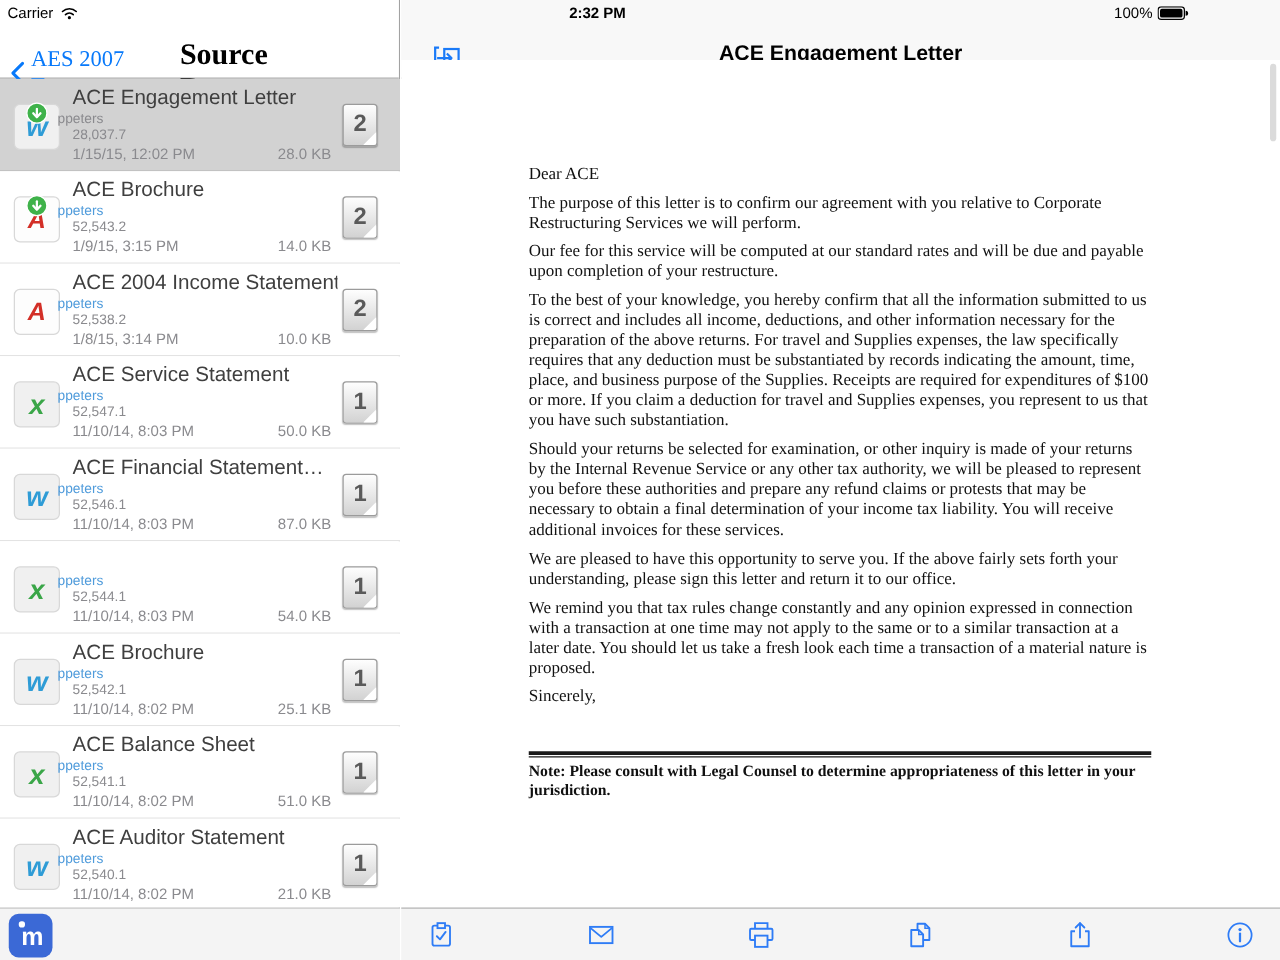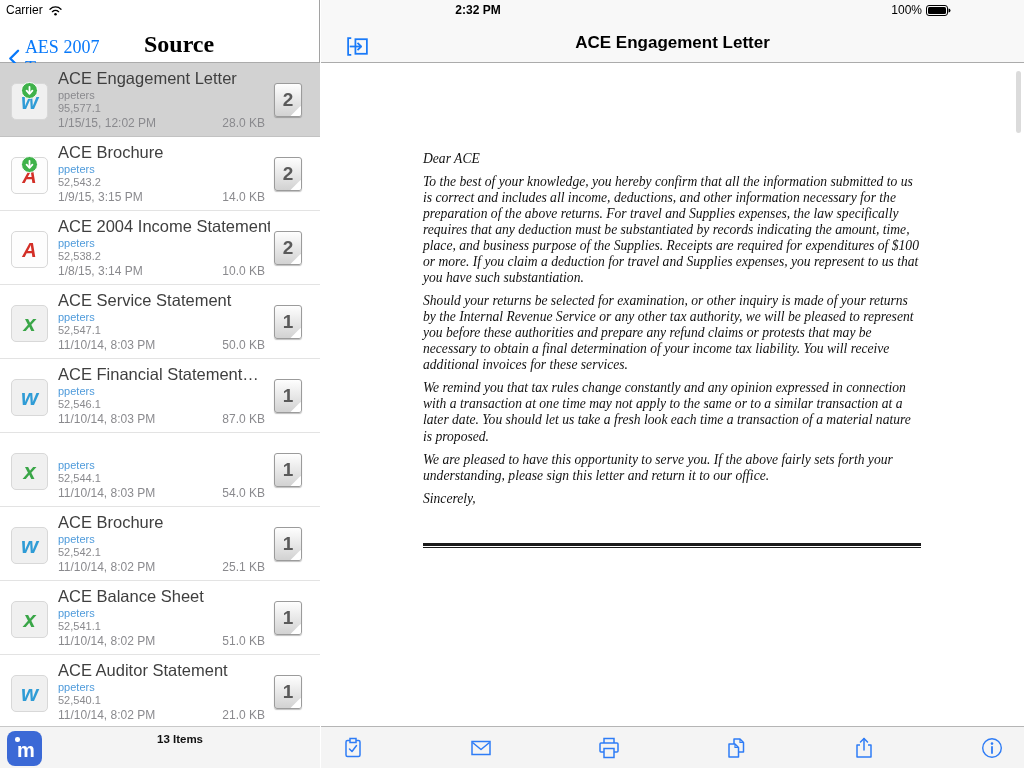--- a/index.html
+++ b/index.html
@@ -28,21 +28,21 @@
     border:1px solid #d8d8d8; border-radius:5px; display:flex; align-items:center; justify-content:center; }
   .file-icon.pdf { background:#fdfdfd; }
   .glyph { font-weight:700; font-style:italic; font-size:22px; line-height:1; }
   .glyph.word { color:#2f9cd6; }
   .glyph.excel { color:#3aa648; }
   .glyph.pdf { color:#d32f27; font-size:20px; }
   .dl-badge { position:absolute; left:21px; top:19px; width:17px; height:17px; background:#3fb24a;
     border:1.5px solid #fff; border-radius:50%; display:flex; align-items:center; justify-content:center; }
   .row-title { position:absolute; left:58px; top:6px; width:212px; font-size:16.5px; color:#3f3f3f;
     white-space:nowrap; overflow:hidden; }
-  .row-owner { position:absolute; left:58px; top:26px; font-size:11px; color:#4f9bdb; }
+  .row-owner { position:absolute; left:46px; top:26px; font-size:11px; color:#4f9bdb; }
   .row.selected .row-owner { color:#8a8a8e; }
   .row-num { position:absolute; left:58px; top:39px; font-size:11px; color:#8a8a8e; }
   .row-date { position:absolute; left:58px; top:53px; font-size:12px; color:#8a8a8e; }
   .row-size { position:absolute; right:55px; top:53px; font-size:12px; color:#8a8a8e; }
   .page-badge { position:absolute; right:18px; top:20px; width:28px; height:34px;
     background:linear-gradient(#fefefe,#d2d2d2); border:1px solid #9b9b9b; border-radius:3px;
     display:flex; align-items:center; justify-content:center; font-size:19px; font-weight:700; color:#5a5a5a;
     overflow:hidden; box-shadow:0 1px 1px rgba(0,0,0,0.25); }
   .page-badge::after { content:""; position:absolute; right:-7px; bottom:-7px; width:14px; height:14px;
     background:#fff; transform:rotate(45deg); border-top:1px solid #9b9b9b; }
@@ -56,21 +56,21 @@
     display:flex; align-items:flex-end; justify-content:center; }
   .app-logo .logo-m { color:#fff; font-weight:700; font-size:20px; line-height:1; margin-bottom:6px; margin-left:3px; }
   .app-logo .logo-dot { position:absolute; left:8px; top:6px; width:4.5px; height:4.5px; background:#fff; border-radius:50%; }
 
   
   .right-pane { position:absolute; left:321px; top:0; width:703px; height:768px; background:#fff; }
   .right-header { position:absolute; top:0; left:0; width:100%; height:63px; background:#f8f8f8; border-bottom:1px solid #ababab; }
   .right-title { position:absolute; left:0; right:0; top:33px; text-align:center; font-size:17px; font-weight:700; color:#000; }
   .export-btn { position:absolute; left:20px; top:29px; width:26px; height:26px; }
 
-  .doc-area { position:absolute; top:68px; left:0; width:703px; height:662px; background:#fff;font-style:italic; }
+  .doc-area { position:absolute; top:48px; left:0; width:703px; height:662px; background:#fff; }
   .doc-scrollbar { position:absolute; right:3px; top:3px; width:5px; height:62px; background:rgba(0,0,0,0.14); border-radius:3px; }
   .letter { position:absolute; left:102px; top:83px; width:498px; font-family:"Liberation Serif", serif;
     font-size:13.6px; line-height:1.18; color:#111; }
   .letter p { margin-bottom:7px; }
   .note-rule { margin-top:36px; height:5px; border-top:3px solid #1a1a1a; border-bottom:1px solid #1a1a1a; margin-bottom:4px; }
   .letter-note { font-weight:700; font-size:12.6px; }
 
   .right-toolbar { position:absolute; left:0; bottom:0; width:703px; height:42px; background:#f4f4f4;
     border-top:1px solid #b5b5b5; display:flex; justify-content:space-between; align-items:center; padding:0 12px; z-index:10; }
   .tb-btn { width:40px; height:40px; display:flex; align-items:center; justify-content:center; background:none; border:none; cursor:pointer; }
@@ -119,21 +119,21 @@
         <span class="glyph word">w</span>
       </span>
     <span class="dl-badge">
       <svg width="9" height="10" viewBox="0 0 9 10">
         <path d="M4.5 1 V7" stroke="#fff" stroke-width="1.8" stroke-linecap="round" fill="none"></path>
         <path d="M1.6 4.6 L4.5 7.8 L7.4 4.6" stroke="#fff" stroke-width="1.8" stroke-linecap="round" stroke-linejoin="round" fill="none"></path>
       </svg>
     </span>
       <span class="row-title">ACE Engagement Letter</span>
       <span class="row-owner">ppeters</span>
-      <span class="row-num">95,577.1</span>
+      <span class="row-num">28,037.7</span>
       <span class="row-date">1/15/15, 12:02 PM</span>
       <span class="row-size">28.0 KB</span>
       <span class="page-badge">2</span>
     </div>
     <div class="row">
       <span class="file-icon pdf">
         <span class="glyph pdf">A</span>
       </span>
     <span class="dl-badge">
       <svg width="9" height="10" viewBox="0 0 9 10">
@@ -225,21 +225,20 @@
       <span class="page-badge">1</span>
     </div>
       </div>
 
     <div class="left-footer">
       <div class="app-logo">
         <span class="logo-dot"></span>
         <span class="logo-m">m</span>
       </div>
       <div class="footer-text">
-        <div class="footer-count">13 Items</div>
       </div>
     </div>
   </div>
 
   <div class="right-pane">
     <div class="right-header">
       <button class="export-btn tb-btn" style="position:absolute;left:16px;top:26px;">
         <svg width="25" height="25" viewBox="0 0 24 24">
           <path d="M6 4 H3 V20 H6" fill="none" stroke="#1a7af8" stroke-width="1.7"></path>
           <rect x="10" y="5" width="11" height="14" fill="none" stroke="#1a7af8" stroke-width="1.7"></rect>
@@ -248,27 +247,30 @@
         </svg>
       </button>
       <div class="right-title">ACE Engagement Letter</div>
     </div>
 
     <div class="doc-area">
       <div class="doc-scrollbar"></div>
       <div class="letter">
         <p>Dear ACE</p>
         <div>
+            <p>The purpose of this letter is to confirm our agreement with you relative to Corporate Restructuring Services we will perform.</p>
+            <p>Our fee for this service will be computed at our standard rates and will be due and payable upon completion of your restructure.</p>
             <p>To the best of your knowledge, you hereby confirm that all the information submitted to us is correct and includes all income, deductions, and other information necessary for the preparation of the above returns. For travel and Supplies expenses, the law specifically requires that any deduction must be substantiated by records indicating the amount, time, place, and business purpose of the Supplies. Receipts are required for expenditures of $100 or more. If you claim a deduction for travel and Supplies expenses, you represent to us that you have such substantiation.</p>
             <p>Should your returns be selected for examination, or other inquiry is made of your returns by the Internal Revenue Service or any other tax authority, we will be pleased to represent you before these authorities and prepare any refund claims or protests that may be necessary to obtain a final determination of your income tax liability. You will receive additional invoices for these services.</p>
+            <p>We are pleased to have this opportunity to serve you. If the above fairly sets forth your understanding, please sign this letter and return it to our office.</p>
             <p>We remind you that tax rules change constantly and any opinion expressed in connection with a transaction at one time may not apply to the same or to a similar transaction at a later date. You should let us take a fresh look each time a transaction of a material nature is proposed.</p>
-            <p>We are pleased to have this opportunity to serve you. If the above fairly sets forth your understanding, please sign this letter and return it to our office.</p>
           </div>
         <p>Sincerely,</p>
         <div class="note-rule"></div>
+        <p class="letter-note">Note: Please consult with Legal Counsel to determine appropriateness of this letter in your jurisdiction.</p>
       </div>
     </div>
 
     <div class="right-toolbar">
       <button class="tb-btn">
         <svg width="26" height="26" viewBox="0 0 26 26">
           <rect x="6" y="5.5" width="14" height="16" rx="1.5" fill="none" stroke="#2e7cf6" stroke-width="1.5"></rect>
           <rect x="10" y="3.5" width="6" height="4" fill="#f4f4f4" stroke="#2e7cf6" stroke-width="1.5"></rect>
           <path d="M9.5 14 L12 16.5 L16.5 10.5" fill="none" stroke="#2e7cf6" stroke-width="1.5" stroke-linecap="round" stroke-linejoin="round"></path>
         </svg>

